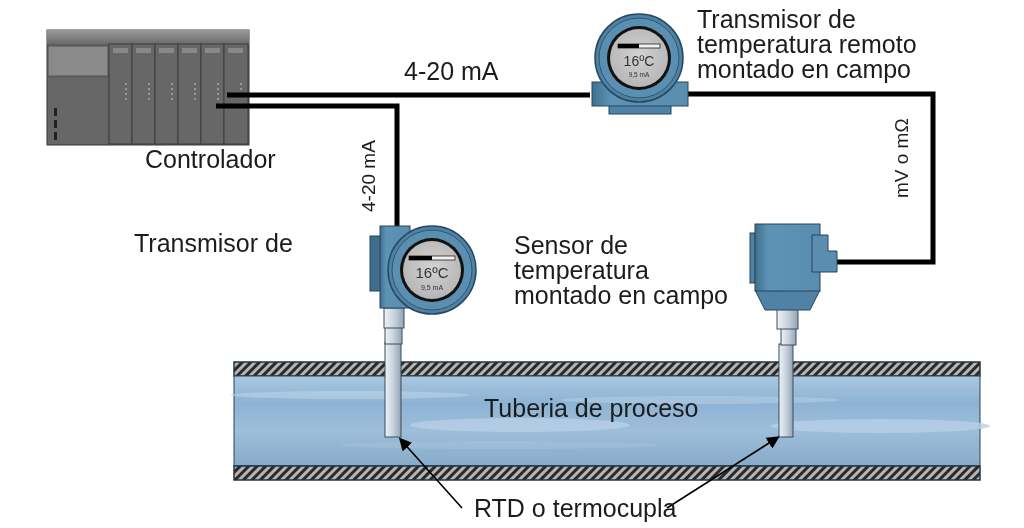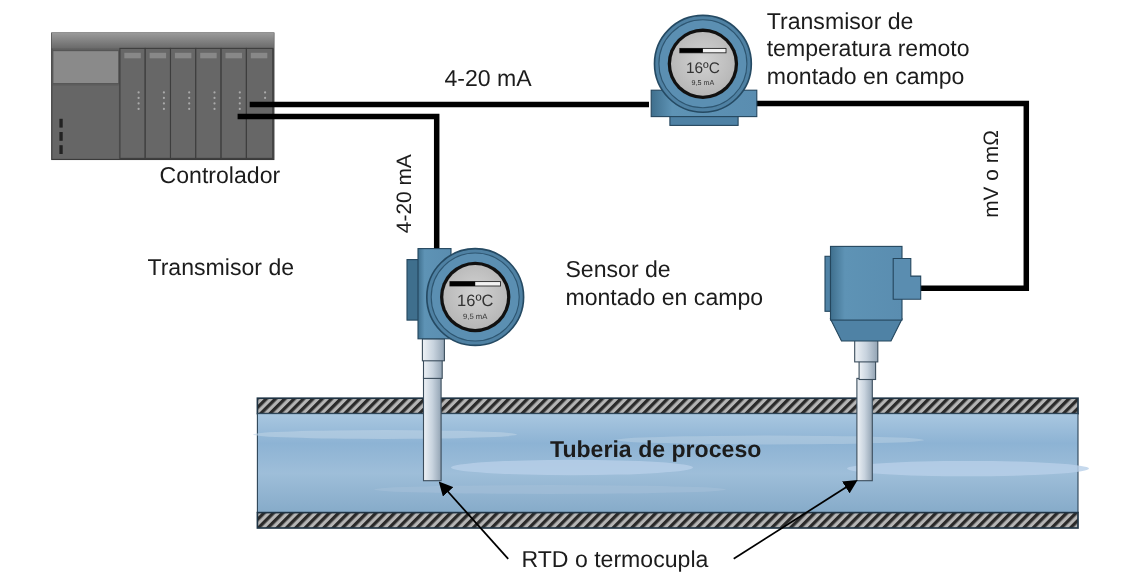--- a/index.html
+++ b/index.html
@@ -1,19 +1,19 @@
 <!DOCTYPE html>
 <html><head>
 <meta charset="utf-8">
 <style>
   html, body { margin: 0; padding: 0; background: #ffffff; }
   body { width: 1024px; height: 528px; position: relative; overflow: hidden;
          font-family: "Liberation Sans", "DejaVu Sans", sans-serif; color: #1a1a1a; }
   #diagram { position: absolute; left: 0; top: 0; width: 1024px; height: 528px; }
-  .lbl { position: absolute; font-size: 21px; line-height: 25px; color: #1c1c1c; white-space: nowrap; }
+  .lbl { position: absolute; font-size: 25px; line-height: 25px; color: #1c1c1c; white-space: nowrap; }
   .lbl div { white-space: nowrap; }
   .rot { position: absolute; font-size: 19px; color: #1c1c1c; white-space: nowrap; transform-origin: left top; }
 </style>
 </head>
 <body>
 
 <svg id="diagram" viewBox="0 0 1024 528" xmlns="http://www.w3.org/2000/svg">
   <defs>
     <pattern id="hatch" patternUnits="userSpaceOnUse" width="6" height="6" patternTransform="rotate(45)">
       <rect width="6" height="6" fill="#b5b5b5"></rect>
@@ -179,18 +179,19 @@
   <div>temperatura remoto</div>
   <div>montado en campo</div>
 </div>
 
 <div class="lbl" style="left:134px; top:231px;">
   <div>Transmisor de</div>
 </div>
 
 <div class="lbl" style="left:514px; top:233px;">
   <div>Sensor de</div>
+  <div>temperatura</div>
   <div>montado en campo</div>
 </div>
 
-<div class="lbl" style="left:500px; top:396px;font-weight:bold;">Tuberia de proceso</div>
+<div class="lbl" style="left:484px; top:396px;">Tuberia de proceso</div>
 
 <div class="lbl" style="left:474px; top:496px;">RTD o termocupla</div>
 
 </body></html>

